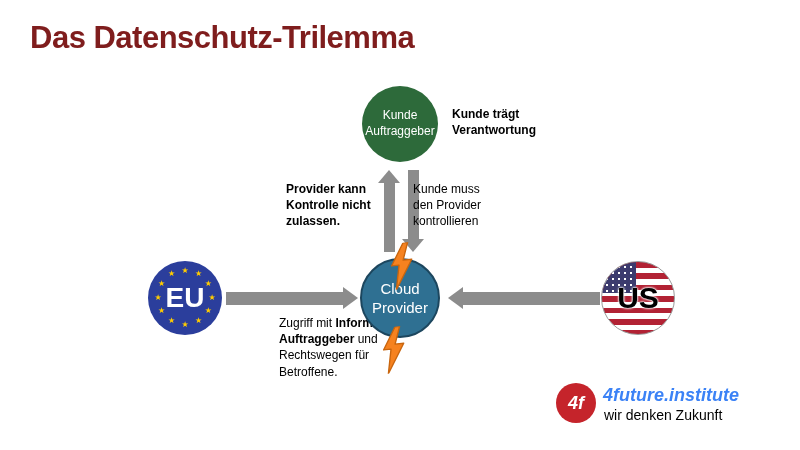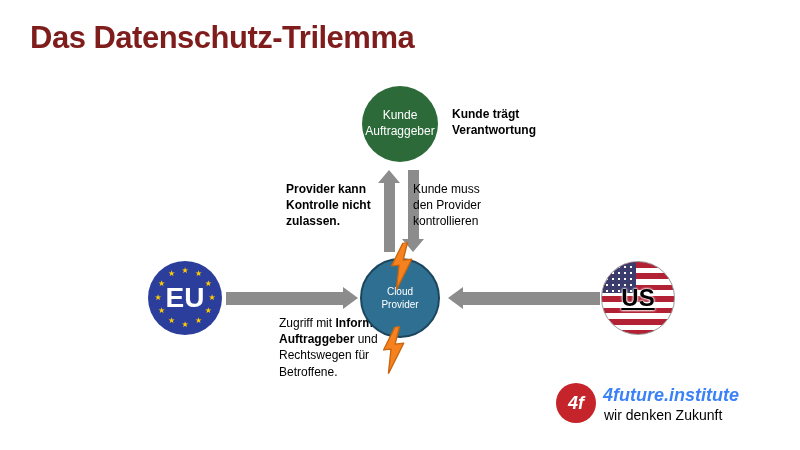--- a/index.html
+++ b/index.html
@@ -7,34 +7,34 @@
   html,body { background:#ffffff; }
   body { font-family:"Liberation Sans", sans-serif; color:#000; }
   .slide { position:relative; width:800px; height:450px; background:#ffffff; overflow:hidden; }
 
   .title { position:absolute; left:30px; top:20px; font-size:31px; font-weight:700; letter-spacing:-0.5px; color:#7f1d1d; }
 
   .circle { position:absolute; border-radius:50%; display:flex; flex-direction:column;
             align-items:center; justify-content:center; text-align:center; }
 
   .node-kunde { left:362px; top:86px; width:76px; height:76px; background:#2d6a3a; color:#fff; font-size:12px; line-height:1.3; }
-  .node-cloud { left:360px; top:258px; width:80px; height:80px; background:#2f7092; border:2px solid #1c465e; color:#fff; font-size:10px; line-height:1.3; }
+  .node-cloud { left:360px; top:258px; width:80px; height:80px; background:#2f7092; border:2px solid #1c465e; color:#fff; font-size:15px; line-height:1.3; }
 
   .node-eu { left:148px; top:261px; width:74px; height:74px; background:#2b3e9c; color:#fff; }
   .eu-stars { position:absolute; left:0; top:0; width:74px; height:74px; }
   .eu-star { position:absolute; color:#ffcc00; font-size:8px; line-height:1; width:8px; text-align:center; }
   .eu-label { position:relative; font-weight:700; font-size:28px; }
 
   .node-us { left:601px; top:261px; width:74px; height:74px; overflow:hidden; border:1px solid #9a9a9a;
              background:repeating-linear-gradient(to bottom, #b22234 0 5.7px, #ffffff 5.7px 11.4px); }
   .us-canton { position:absolute; left:0; top:0; width:34px; height:31px; background-color:#3c3b6e;
                background-image:radial-gradient(circle, #ffffff 0.8px, transparent 1.3px);
                background-size:6px 6px; background-position:2px 2px; }
-  .us-label { position:relative; font-weight:700; font-size:24px; color:#000;
-              text-shadow:0 0 2px #fff, 0 0 2px #fff, 0 0 3px #fff;text-decoration:underline; }
+  .us-label { position:relative; font-weight:700; font-size:30px; color:#000;
+              text-shadow:0 0 2px #fff, 0 0 2px #fff, 0 0 3px #fff; }
 
   .note { position:absolute; font-size:12px; line-height:1.35; color:#000; }
   .bold { font-weight:700; }
   .n-kunde-resp { left:452px; top:106px; width:84px; }
   .n-provider   { left:286px; top:181px; width:96px; }
   .n-kontroll   { left:413px; top:181px; width:88px; }
   .n-security   { left:477px; top:259px; width:102px; }
   .n-eu-access  { left:231px; top:315px; width:142px;margin-left:48px; }
   .n-us-access  { left:449px; top:311px; width:166px; }
 

